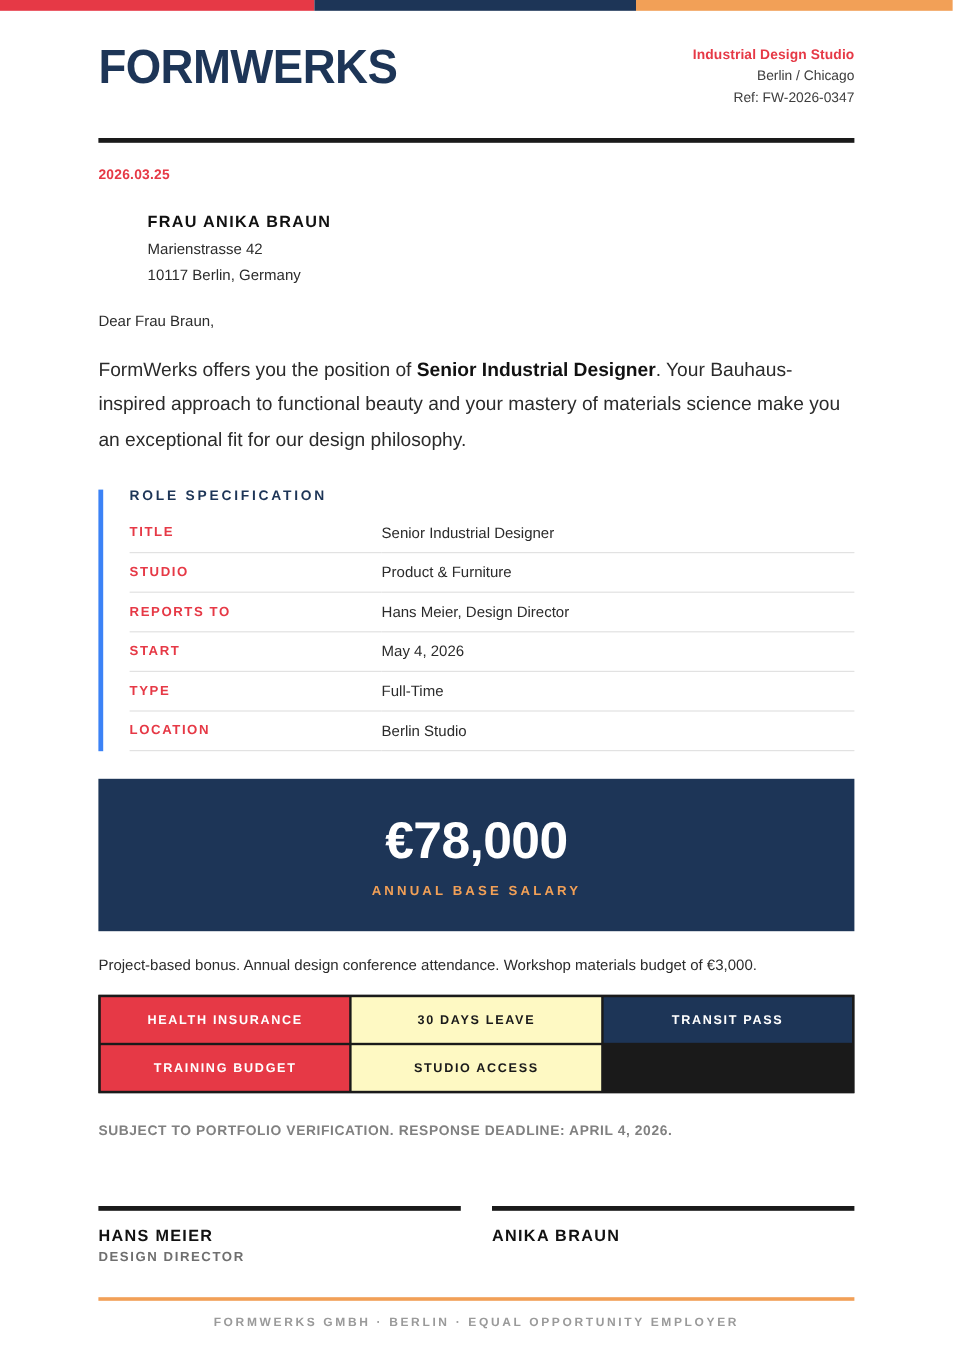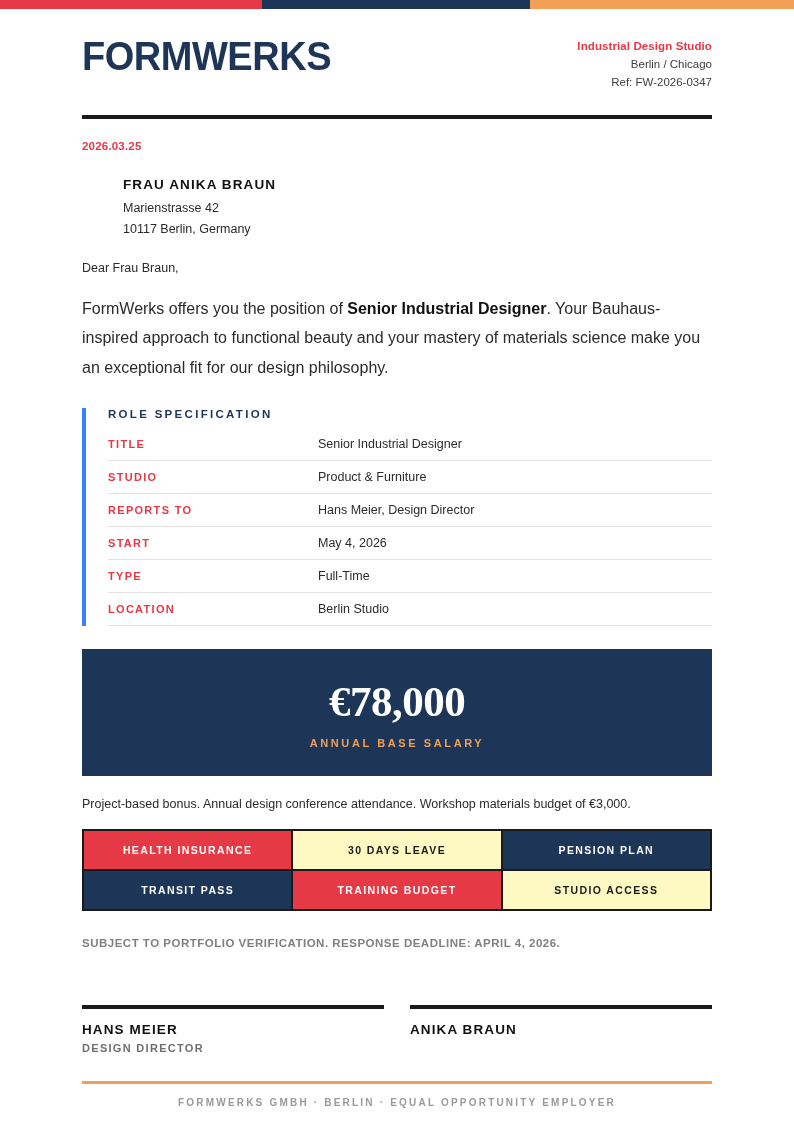--- a/index.html
+++ b/index.html
@@ -150,21 +150,21 @@
   }
 
   
   .salary {
     margin-top: 23px;
     background: #1d3557;
     text-align: center;
     padding: 31px 0 27px 0;
   }
   .salary-amount {
-    font-family: Liberation Serif, serif;
+    font-family: Liberation Sans, sans-serif;
     font-size: 43px;
     font-weight: bold;
     color: #ffffff;
     line-height: 1;
     letter-spacing: -0.5px;
   }
   .salary-caption {
     margin-top: 14px;
     font-size: 11px;
     font-weight: bold;
@@ -321,21 +321,20 @@
   <div class="salary">
     <div class="salary-amount">€78,000</div>
     <div class="salary-caption">ANNUAL BASE SALARY</div>
   </div>
 
   <div class="perk-note">Project-based bonus. Annual design conference attendance. Workshop materials budget of €3,000.</div>
 
   <div class="benefits">
     <div class="benefit red">HEALTH INSURANCE</div>
     <div class="benefit orange">30 DAYS LEAVE</div>
-    <div class="benefit navy">PENSION PLAN</div>
     <div class="benefit navy">TRANSIT PASS</div>
     <div class="benefit red">TRAINING BUDGET</div>
     <div class="benefit orange">STUDIO ACCESS</div>
   </div>
 
   <div class="condition">SUBJECT TO PORTFOLIO VERIFICATION. RESPONSE DEADLINE: APRIL 4, 2026.</div>
 
   <div class="signatures">
     <div class="sig-block">
       <div class="sig-rule"></div>

